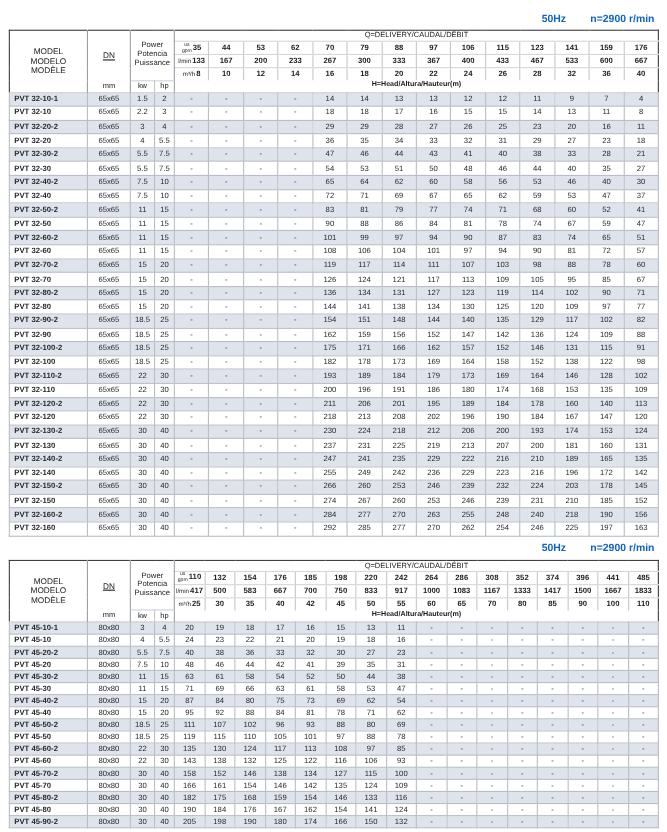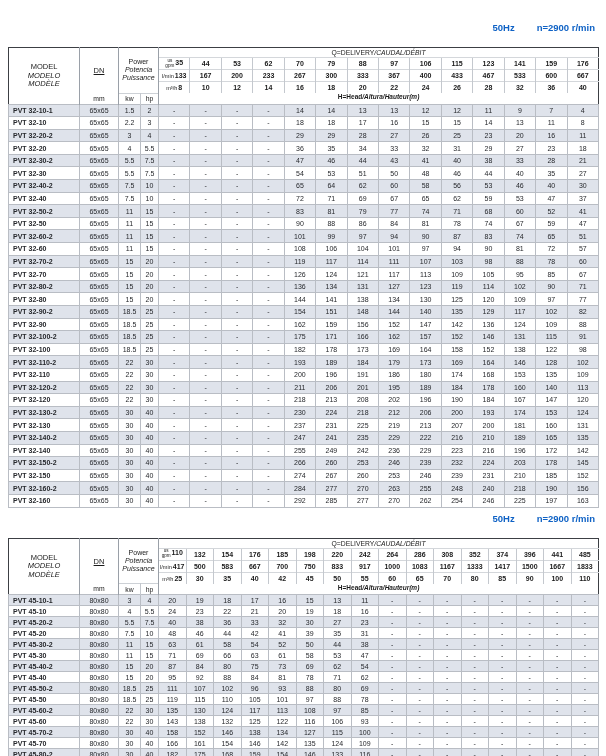--- a/index.html
+++ b/index.html
@@ -1,28 +1,28 @@
 <!DOCTYPE html>
 <html><head>
 <meta charset="utf-8">
 <style>
   html,body{margin:0;padding:0;background:#fff;}
   body{width:606px;height:756px;font-family:"Liberation Sans",sans-serif;color:#1a1a1a;}
-  .page{box-sizing:border-box;width:606px;height:756px;padding:22px 8px 0 8px;position:relative;background:#fff;}
+  .page{box-sizing:border-box;width:606px;height:756px;padding:12px 8px 0 8px;position:relative;background:#fff;}
   .freq-line{display:flex;justify-content:flex-end;align-items:baseline;gap:22px;height:13px;
     font-weight:bold;font-size:9.5px;color:#0f62c5;padding-right:3px;}
   .freq-line.second{margin-top:5px;margin-bottom:3px;}
-  table.pump-table{border-collapse:collapse;table-layout:fixed;width:590px;border:1.5px solid #3c3f44;margin-top:12px;}
+  table.pump-table{border-collapse:collapse;table-layout:fixed;width:590px;border:1.5px solid #3c3f44;margin-top:2px;}
   .pump-table th,.pump-table td{padding:0;margin:0;text-align:center;white-space:nowrap;overflow:hidden;font-weight:normal;}
   
   .pump-table thead th{vertical-align:middle;}
   .model-h{font-size:7.5px;font-weight:bold;line-height:8.5px;border-right:1px solid #9aa0a8;}
   .dn-h{font-size:7.5px;font-weight:bold;border-right:1px solid #9aa0a8;height:12px;text-decoration:underline;}
   .pow-h{font-size:7px;font-weight:bold;line-height:8px;border-right:1px solid #9aa0a8;}
-  .it{font-style:italic;}
+  .it{}
   .qtitle{font-size:6.8px;font-weight:bold;height:9px;text-align:center;}
   .unit-row th{font-size:7px;height:11px;border-left:1px solid #c4c8ce;border-top:1px solid #d4d7db;}
   .unit-row th:first-child{border-left:none;}
   .ustack{display:inline-flex;flex-direction:column;vertical-align:middle;font-size:4.6px;line-height:4.6px;font-weight:normal;margin-right:1px;}
   .ulbl{font-size:5.6px;font-weight:normal;margin-right:1px;}
   .bot-row th{height:10px;font-size:6.8px;}
   .bot-row .kwhp{border-top:1px solid #cdd1d6;border-right:1px solid #c4c8ce;font-weight:normal;}
   .bot-row .mmcell{border-right:1px solid #9aa0a8;font-weight:normal;}
   .bot-row .headlbl{font-size:6.5px;font-weight:bold;text-align:center;vertical-align:top;}
   .hdr-sep{border-bottom:1.6px solid #3c3f44;}

